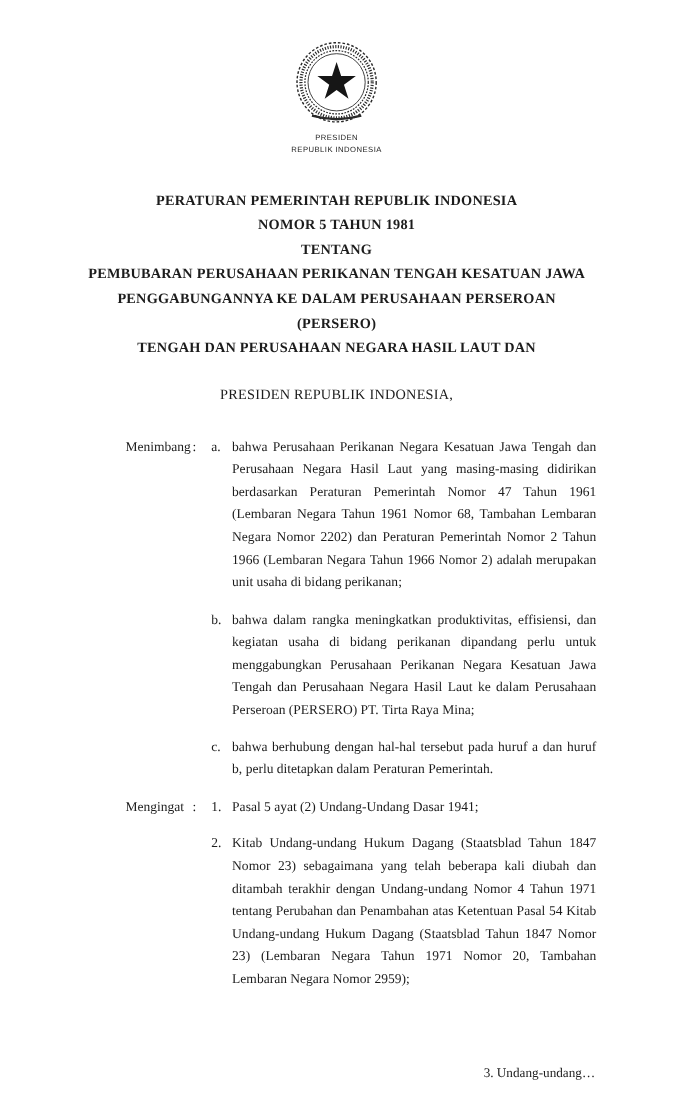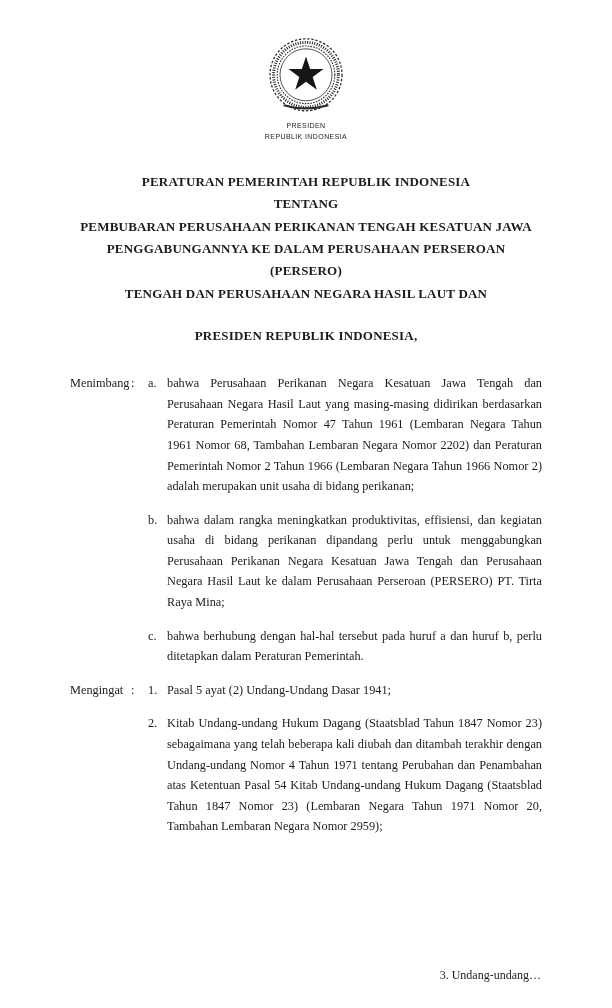--- a/index.html
+++ b/index.html
@@ -13,24 +13,24 @@
   .emblem svg { display:block; margin:0 auto; }
   .letterhead-text {
     margin-top:3px; font-family:"Liberation Sans", sans-serif;
     font-size:7px; letter-spacing:0.4px; line-height:1.55; color:#222;
   }
   .title-block {
     margin-top:28px; text-align:center; font-weight:700;
     font-size:13px; line-height:22.4px; letter-spacing:0.2px;
   }
   .salutation {
-    margin-top:23px; text-align:center; font-weight:700; font-size:13px; letter-spacing:0.2px;
+    margin-top:23px; text-align:center; font-weight:400; font-size:13px; letter-spacing:0.2px;
   }
   .doc-body { margin-top:29px; font-size:12.3px; line-height:20.6px; }
-  .clause { display:flex; align-items:flex-start; }
+  .clause { display:flex; align-items:flex-start;margin-left:44px; }
   .clause-label { width:61px; flex-shrink:0; }
   .clause-colon { width:17px; flex-shrink:0; }
   .items { flex:1; min-width:0; }
   .item { display:flex; margin-bottom:13px; }
   .item:last-child { margin-bottom:13px; }
   .marker { width:19px; flex-shrink:0; }
   .itext { flex:1; text-align:justify; }
   .catchword { position:absolute; right:71px; bottom:25px; font-size:12px; }
 </style>
 </head>
@@ -50,20 +50,21 @@
       </svg>
     </div>
     <div class="letterhead-text">
       <div>PRESIDEN</div>
       <div>REPUBLIK INDONESIA</div>
     </div>
   </header>
 
   <section class="title-block">
     <div>PERATURAN PEMERINTAH REPUBLIK INDONESIA</div>
+    <div>NOMOR 5 TAHUN 1981</div>
     <div>TENTANG</div>
     <div>PEMBUBARAN PERUSAHAAN PERIKANAN TENGAH KESATUAN JAWA</div>
     <div>PENGGABUNGANNYA KE DALAM PERUSAHAAN PERSEROAN (PERSERO)</div>
     <div>TENGAH DAN PERUSAHAAN NEGARA HASIL LAUT DAN</div>
   </section>
 
   <div class="salutation">PRESIDEN REPUBLIK INDONESIA,</div>
 
   <main class="doc-body">
 

